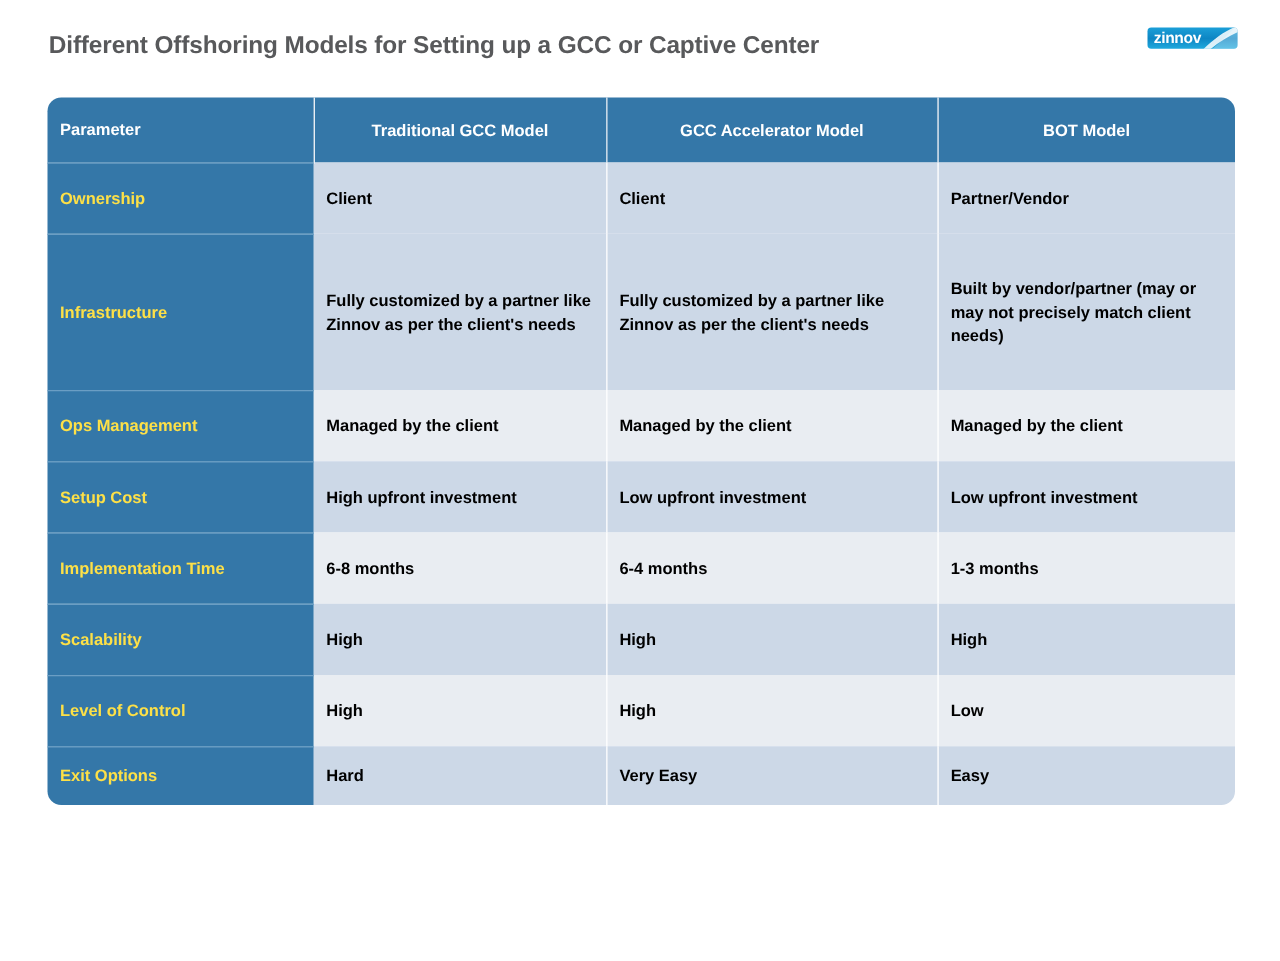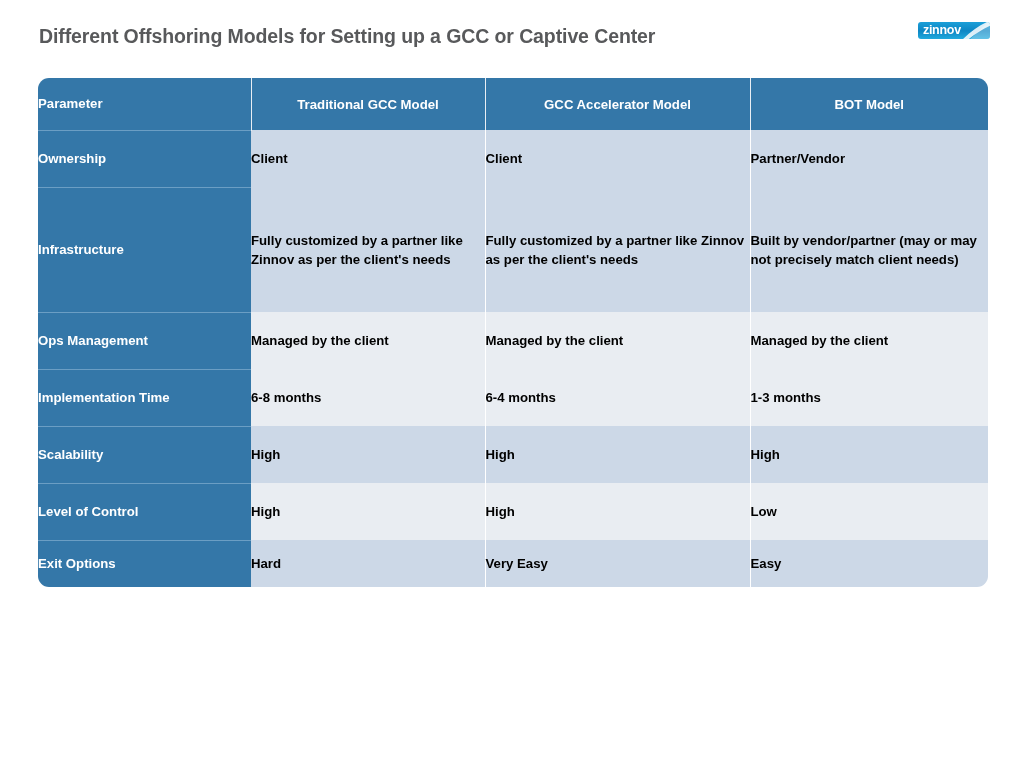--- a/index.html
+++ b/index.html
@@ -57,21 +57,21 @@
     width:950px;
     border-collapse:collapse;
     table-layout:fixed;
   }
   #model-table col.c0 { width:213px; }
   #model-table col.c1 { width:234px; }
   #model-table col.c2 { width:265px; }
   #model-table col.c3 { width:238px; }
 
   #model-table th, #model-table td {
-    padding:0;
+    padding:10px;
     vertical-align:middle;
     font-size:13.2px;
     line-height:19px;
   }
 
   
   thead th {
     background:#3477a8;
     color:#ffffff;
     font-weight:bold;
@@ -84,21 +84,21 @@
     text-align:left;
     padding-left:19px;
     border-top-left-radius:11px;
   }
   thead th.h-model { text-align:center; }
   thead th.h-last  { border-top-right-radius:11px; }
 
   
   td.param-cell {
     background:#3477a8;
-    color:#ffffff;
+    color:#fde047;
     font-weight:bold;
     padding-left:19px;
     padding-right:8px;
     text-align:left;
     border-top:1px solid #6b9ec4;
     font-size:13.2px;
   }
   tbody tr:last-child td.param-cell { border-bottom-left-radius:11px; }
 
   
@@ -162,20 +162,26 @@
           <td class="value-cell">Fully customized by a partner like Zinnov as per the client's needs</td>
           <td class="value-cell">Fully customized by a partner like Zinnov as per the client's needs</td>
           <td class="value-cell last-col">Built by vendor/partner (may or may not precisely match client needs)</td>
         </tr>
         <tr class="band-light h-std">
           <td class="param-cell">Ops Management</td>
           <td class="value-cell">Managed by the client</td>
           <td class="value-cell">Managed by the client</td>
           <td class="value-cell last-col">Managed by the client</td>
         </tr>
+        <tr class="band-dark h-std">
+          <td class="param-cell">Setup Cost</td>
+          <td class="value-cell">High upfront investment</td>
+          <td class="value-cell">Low upfront investment</td>
+          <td class="value-cell last-col">Low upfront investment</td>
+        </tr>
         <tr class="band-light h-std">
           <td class="param-cell">Implementation Time</td>
           <td class="value-cell">6-8 months</td>
           <td class="value-cell">6-4 months</td>
           <td class="value-cell last-col">1-3 months</td>
         </tr>
         <tr class="band-dark h-std">
           <td class="param-cell">Scalability</td>
           <td class="value-cell">High</td>
           <td class="value-cell">High</td>

